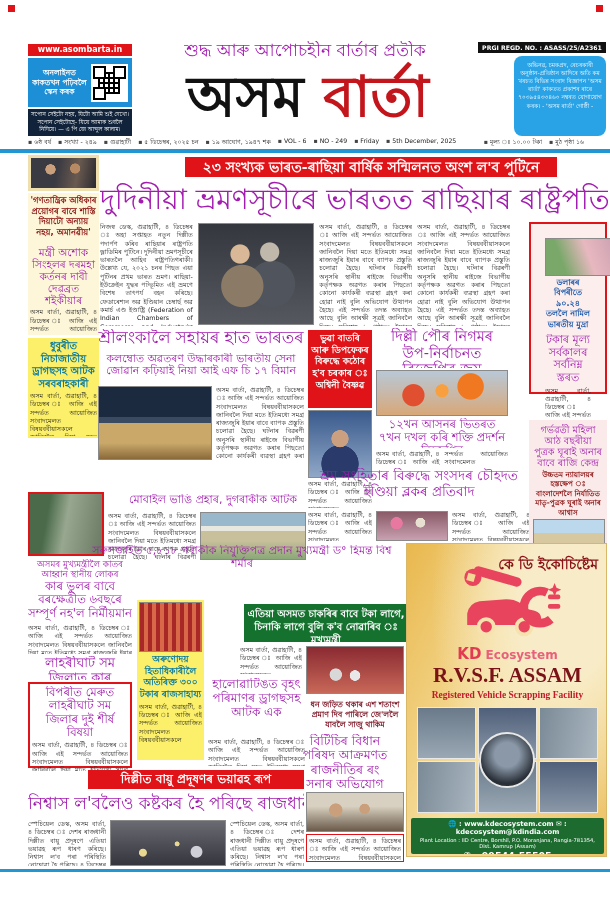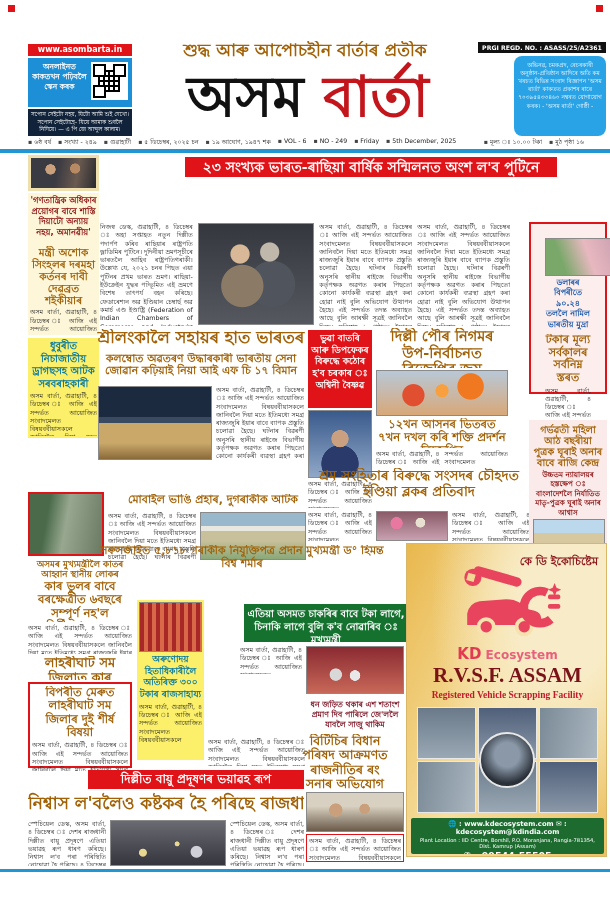--- a/index.html
+++ b/index.html
@@ -2,21 +2,21 @@
 <html><head>
 <meta charset="utf-8">
 <style>
   html,body{margin:0;padding:0;background:#fff}
   .page{position:relative;width:610px;height:899px;background:#fff;overflow:hidden;
         font-family:"DejaVu Sans",sans-serif;color:#111}
   .abs{position:absolute;box-sizing:border-box}
   .c{text-align:center}
   .b{font-weight:bold}
   .w{color:#fff}
-  .hd{font-weight:bold;color:#a16207;text-align:center;overflow:hidden;line-height:1.15}
+  .hd{font-weight:normal;color:#a21caf;text-align:center;overflow:hidden;line-height:1.15}
   .tiny{font-size:6.3px;line-height:1.32;text-align:justify;color:#1a1a1a;overflow:hidden}
   .photo{border:1px solid #8a8a8a;overflow:hidden}
   .redbar{background:#e01418;color:#fff;font-weight:bold;text-align:center;overflow:hidden}
   .rule{background:#2196d3}
   .crop{background:#e01418}
   
   .ph-men{background:radial-gradient(circle at 30% 38%,#caa07c 10%,transparent 11%),radial-gradient(circle at 68% 35%,#b88a64 10%,transparent 11%),linear-gradient(100deg,#3a3a42 40%,#6a5a50 70%,#2a2a30);border:3px solid #f0dfae}
   .ph-putin{background:radial-gradient(circle at 36% 30%,#d8b896 9%,transparent 10%),radial-gradient(circle at 62% 28%,#c0b8aa 9%,transparent 10%),radial-gradient(circle at 38% 62%,#8a7a66 22%,transparent 23%),radial-gradient(circle at 64% 60%,#50545c 24%,transparent 25%),linear-gradient(#34383e,#55595f)}
   .ph-plane{background:linear-gradient(#1c2a40 42%,#3a4a60 42% 50%,#c9a86a 50% 78%,#8a6a3a)}
   .ph-currency{background:linear-gradient(70deg,#7aa86a 25%,#e8b8c0 60%,#caa0b0)}
@@ -46,21 +46,21 @@
 </head>
 <body>
 
 <div class="page">
 
   <div class="abs crop" style="left:8px;top:5px;width:7px;height:7px"></div>
   <div class="abs crop" style="left:596px;top:5px;width:7px;height:7px"></div>
 
   <div class="abs redbar" style="left:28px;top:44px;width:104px;height:12px;font-size:8px;line-height:12px">www.asombarta.in</div>
 
-  <div class="abs" style="left:28px;top:58px;width:104px;height:49px;background:#1d8fd6;display:flex;align-items:flex-start;gap:4px;padding:4px">
+  <div class="abs" style="left:28px;top:58px;width:104px;height:49px;background:#1d8fd6;display:flex;align-items:center;gap:4px;padding:4px">
     <div class="w b c" style="font-size:7.5px;line-height:1.3;width:56px">অনলাইনত কাকতখন পঢ়িবলৈ স্কেন কৰক</div>
     <div class="qr">
         <i class="q1"></i>
         <i class="q2"></i>
         <i class="q3"></i>
       </div>
   </div>
 
   <div class="abs w c" style="left:28px;top:109px;width:104px;height:27px;background:#10233a;font-size:5.6px;line-height:1.35;padding:2px;overflow:hidden">সপোন সেইটো নহয়, যিটো আমি শুই দেখো। সপোন সেইটোহে- যিয়ে আমাক শুবলৈ নিদিয়ে। — এ পি জে আব্দুল কালাম।</div>
 
@@ -85,20 +85,21 @@
       <span class="dl">5th December, 2025</span>
     </div>
     <div style="display:flex;gap:7px">
       <span class="dl">মূল্য ঃ ১০.০০ টকা</span>
       <span class="dl">মুঠ পৃষ্ঠা ১৬</span>
     </div>
   </div>
   <div class="abs rule" style="left:0;top:149px;width:610px;height:4px"></div>
 
   <div class="abs redbar" style="left:185px;top:157px;width:372px;height:20px;font-size:14px;line-height:20px">২৩ সংখ্যক ভাৰত-ৰাছিয়া বাৰ্ষিক সন্মিলনত অংশ ল'ব পুটিনে</div>
+  <div class="abs hd" style="left:100px;top:180px;width:508px;height:40px;font-size:28px;line-height:40px;white-space:nowrap">দুদিনীয়া ভ্ৰমণসূচীৰে ভাৰতত ৰাছিয়াৰ ৰাষ্ট্ৰপতি</div>
 
   <div class="abs" style="left:100px;top:223px;width:410px;height:103px;display:flex;gap:5px">
     <div class="tiny" style="width:94px;height:103px">নিজস্ব ডেস্ক, গুৱাহাটী, ৪ ডিচেম্বৰ ঃ অহা সপ্তাহত নতুন দিল্লীত পদাৰ্পণ কৰিব ৰাছিয়াৰ ৰাষ্ট্ৰপতি ভ্লাডিমিৰ পুটিনে। দুদিনীয়া ভ্ৰমণসূচীৰে ভাৰতলৈ আহিব ৰাষ্ট্ৰপতিগৰাকী। উল্লেখ্য যে, ২০২১ চনৰ পিছত এয়া পুটিনৰ প্ৰথম ভাৰত ভ্ৰমণ। ৰাছিয়া-ইউক্ৰেইন যুদ্ধৰ পটভূমিত এই ভ্ৰমণে বিশেষ তাৎপৰ্য বহন কৰিছে। ফেডাৰেশ্যন অৱ ইণ্ডিয়ান চেম্বাৰ্ছ অৱ কমাৰ্চ এণ্ড ইণ্ডাষ্ট্ৰি (Federation of Indian Chambers of Commerce and Industry)ৰ সন্মিলনতো অংশ ল'ব ৰাষ্ট্ৰপতিগৰাকীয়ে। প্ৰধানমন্ত্ৰী নৰেন্দ্ৰ মোদীৰ সৈতে দ্বিপাক্ষিক আলোচনাত মিলিত হ'ব। দুয়োখন দেশৰ মাজত বিভিন্ন বিষয়ত আলোচনা হোৱাৰ সম্ভাৱনা আছে। ইয়াৰ ভিতৰত প্ৰতিৰক্ষা, বাণিজ্য, শক্তি আদি অন্যতম। ৰাছিয়াৰ ৰাষ্ট্ৰপতিগৰাকীৰ এই ভ্ৰমণলৈ সমগ্ৰ বিশ্বই লক্ষ্য ৰাখিছে।</div>
     <div class="photo ph-putin" style="width:116px;height:100px"></div>
     <div class="tiny" style="width:94px;height:103px">অসম বাৰ্তা, গুৱাহাটী, ৪ ডিচেম্বৰ ঃ আজি এই সন্দৰ্ভত আয়োজিত সংবাদমেলত বিষয়ববীয়াসকলে জানিবলৈ দিয়া মতে ইতিমধ্যে সমগ্ৰ ৰাজ্যজুৰি ইয়াৰ বাবে ব্যাপক প্ৰস্তুতি চলোৱা হৈছে। ঘটনাৰ বিৱৰণী অনুসৰি স্থানীয় ৰাইজে বিভাগীয় কৰ্তৃপক্ষক অৱগত কৰাৰ পিছতো কোনো কাৰ্যকৰী ব্যৱস্থা গ্ৰহণ কৰা হোৱা নাই বুলি অভিযোগ উত্থাপন হৈছে। এই সন্দৰ্ভত তদন্ত অব্যাহত আছে বুলি আৰক্ষী সূত্ৰই জানিবলৈ দিছে। সবিশেষ ৯ পৃষ্ঠাত। ইফালে বিভিন্ন দল-সংগঠনেও এই ঘটনাৰ তীব্ৰ প্ৰতিক্ৰিয়া প্ৰকাশ কৰিছে। সংশ্লিষ্ট কৰ্তৃপক্ষৰ হস্তক্ষেপ দাবী কৰিছে ৰাইজে। আনহাতে জিলা প্ৰশাসনে বিহিত ব্যৱস্থা গ্ৰহণৰ আশ্বাস প্ৰদান কৰিছে। উক্ত অনুষ্ঠানত বিশিষ্ট ব্যক্তিসকল উপস্থিত থাকে।</div>
     <div class="tiny" style="width:94px;height:103px">অসম বাৰ্তা, গুৱাহাটী, ৪ ডিচেম্বৰ ঃ আজি এই সন্দৰ্ভত আয়োজিত সংবাদমেলত বিষয়ববীয়াসকলে জানিবলৈ দিয়া মতে ইতিমধ্যে সমগ্ৰ ৰাজ্যজুৰি ইয়াৰ বাবে ব্যাপক প্ৰস্তুতি চলোৱা হৈছে। ঘটনাৰ বিৱৰণী অনুসৰি স্থানীয় ৰাইজে বিভাগীয় কৰ্তৃপক্ষক অৱগত কৰাৰ পিছতো কোনো কাৰ্যকৰী ব্যৱস্থা গ্ৰহণ কৰা হোৱা নাই বুলি অভিযোগ উত্থাপন হৈছে। এই সন্দৰ্ভত তদন্ত অব্যাহত আছে বুলি আৰক্ষী সূত্ৰই জানিবলৈ দিছে। সবিশেষ ৯ পৃষ্ঠাত। ইফালে বিভিন্ন দল-সংগঠনেও এই ঘটনাৰ তীব্ৰ প্ৰতিক্ৰিয়া প্ৰকাশ কৰিছে। সংশ্লিষ্ট কৰ্তৃপক্ষৰ হস্তক্ষেপ দাবী কৰিছে ৰাইজে। আনহাতে জিলা প্ৰশাসনে বিহিত ব্যৱস্থা গ্ৰহণৰ আশ্বাস প্ৰদান কৰিছে। উক্ত অনুষ্ঠানত বিশিষ্ট ব্যক্তিসকল উপস্থিত থাকে।</div>
   </div>
 
   <div class="abs photo ph-men" style="left:28px;top:155px;width:71px;height:36px"></div>
   <div class="abs" style="left:28px;top:193px;width:71px;height:142px;background:#fdf6d8;padding:2px">
@@ -163,37 +164,38 @@
   <div class="abs w c b" style="left:244px;top:604px;width:164px;height:38px;background:#15722e;font-size:9.8px;line-height:1.35;padding:3px">এতিয়া অসমত চাকৰিৰ বাবে টকা লাগে, চিনাকি লাগে বুলি ক'ব নোৱাৰিব ঃ মুখ্যমন্ত্ৰী</div>
   <div class="abs tiny" style="left:240px;top:646px;width:62px;height:28px">অসম বাৰ্তা, গুৱাহাটী, ৪ ডিচেম্বৰ ঃ আজি এই সন্দৰ্ভত আয়োজিত সংবাদমেলত বিষয়ববীয়াসকলে জানিবলৈ দিয়া মতে ইতিমধ্যে সমগ্ৰ ৰাজ্যজুৰি ইয়াৰ বাবে ব্যাপক প্ৰস্তুতি চলোৱা হৈছে। ঘটনাৰ বিৱৰণী অনুসৰি স্থানীয় ৰাইজে বিভাগীয় কৰ্তৃপক্ষক অৱগত কৰাৰ পিছতো কোনো কাৰ্যকৰী ব্যৱস্থা গ্ৰহণ কৰা হোৱা নাই বুলি অভিযোগ উত্থাপন হৈছে। এই সন্দৰ্ভত তদন্ত অব্যাহত আছে বুলি আৰক্ষী সূত্ৰই জানিবলৈ দিছে। সবিশেষ ৯ পৃষ্ঠাত। ইফালে বিভিন্ন দল-সংগঠনেও এই ঘটনাৰ তীব্ৰ প্ৰতিক্ৰিয়া প্ৰকাশ কৰিছে। সংশ্লিষ্ট কৰ্তৃপক্ষৰ হস্তক্ষেপ দাবী কৰিছে ৰাইজে। আনহাতে জিলা প্ৰশাসনে বিহিত ব্যৱস্থা গ্ৰহণৰ আশ্বাস প্ৰদান কৰিছে। উক্ত অনুষ্ঠানত বিশিষ্ট ব্যক্তিসকল উপস্থিত থাকে।</div>
   <div class="abs photo ph-ceremony" style="left:306px;top:646px;width:98px;height:48px"></div>
 
   <div class="abs" style="left:137px;top:600px;width:67px;height:160px;background:#fcf06a;padding:2px">
     <div class="photo ph-crowd" style="width:61px;height:48px"></div>
     <div class="c b" style="font-size:9px;line-height:1.3;color:#0a7aa0;margin-top:2px">অৰুণোদয় হিতাধিকাৰীলৈ অতিৰিক্ত ৩০০ টকাৰ ৰাজসাহায্য</div>
     <div class="tiny" style="height:40px;margin-top:2px">অসম বাৰ্তা, গুৱাহাটী, ৪ ডিচেম্বৰ ঃ আজি এই সন্দৰ্ভত আয়োজিত সংবাদমেলত বিষয়ববীয়াসকলে জানিবলৈ দিয়া মতে ইতিমধ্যে সমগ্ৰ ৰাজ্যজুৰি ইয়াৰ বাবে ব্যাপক প্ৰস্তুতি চলোৱা হৈছে। ঘটনাৰ বিৱৰণী অনুসৰি স্থানীয় ৰাইজে বিভাগীয় কৰ্তৃপক্ষক অৱগত কৰাৰ পিছতো কোনো কাৰ্যকৰী ব্যৱস্থা গ্ৰহণ কৰা হোৱা নাই বুলি অভিযোগ উত্থাপন হৈছে। এই সন্দৰ্ভত তদন্ত অব্যাহত আছে বুলি আৰক্ষী সূত্ৰই জানিবলৈ দিছে। সবিশেষ ৯ পৃষ্ঠাত। ইফালে বিভিন্ন দল-সংগঠনেও এই ঘটনাৰ তীব্ৰ প্ৰতিক্ৰিয়া প্ৰকাশ কৰিছে। সংশ্লিষ্ট কৰ্তৃপক্ষৰ হস্তক্ষেপ দাবী কৰিছে ৰাইজে। আনহাতে জিলা প্ৰশাসনে বিহিত ব্যৱস্থা গ্ৰহণৰ আশ্বাস প্ৰদান কৰিছে। উক্ত অনুষ্ঠানত বিশিষ্ট ব্যক্তিসকল উপস্থিত থাকে।</div>
   </div>
 
+  <div class="abs hd" style="left:208px;top:678px;width:97px;height:58px;font-size:12px">হালোৱাটিঙত বৃহৎ পৰিমাণৰ ড্ৰাগছসহ আটক এক</div>
   <div class="abs tiny" style="left:208px;top:738px;width:97px;height:28px">অসম বাৰ্তা, গুৱাহাটী, ৪ ডিচেম্বৰ ঃ আজি এই সন্দৰ্ভত আয়োজিত সংবাদমেলত বিষয়ববীয়াসকলে জানিবলৈ দিয়া মতে ইতিমধ্যে সমগ্ৰ ৰাজ্যজুৰি ইয়াৰ বাবে ব্যাপক প্ৰস্তুতি চলোৱা হৈছে। ঘটনাৰ বিৱৰণী অনুসৰি স্থানীয় ৰাইজে বিভাগীয় কৰ্তৃপক্ষক অৱগত কৰাৰ পিছতো কোনো কাৰ্যকৰী ব্যৱস্থা গ্ৰহণ কৰা হোৱা নাই বুলি অভিযোগ উত্থাপন হৈছে। এই সন্দৰ্ভত তদন্ত অব্যাহত আছে বুলি আৰক্ষী সূত্ৰই জানিবলৈ দিছে। সবিশেষ ৯ পৃষ্ঠাত। ইফালে বিভিন্ন দল-সংগঠনেও এই ঘটনাৰ তীব্ৰ প্ৰতিক্ৰিয়া প্ৰকাশ কৰিছে। সংশ্লিষ্ট কৰ্তৃপক্ষৰ হস্তক্ষেপ দাবী কৰিছে ৰাইজে। আনহাতে জিলা প্ৰশাসনে বিহিত ব্যৱস্থা গ্ৰহণৰ আশ্বাস প্ৰদান কৰিছে। উক্ত অনুষ্ঠানত বিশিষ্ট ব্যক্তিসকল উপস্থিত থাকে।</div>
 
   <div class="abs c b" style="left:306px;top:700px;width:98px;height:32px;font-size:7.8px;line-height:1.3;color:#7a1020;overflow:hidden">ধন জড়িত থকাৰ এশ শতাংশ প্ৰমাণ দিব পাৰিলে জে'ললৈ যাবলৈ সাজু থাকিম</div>
   <div class="abs hd" style="left:296px;top:734px;width:98px;height:56px;font-size:12.4px">বিটিচিৰ বিধান পৰিষদ আক্ৰমণত ৰাজনীতিৰ ৰং সনাৰ অভিযোগ</div>
   <div class="abs photo ph-btc" style="left:306px;top:792px;width:98px;height:40px"></div>
   <div class="abs tiny" style="left:306px;top:834px;width:98px;height:28px;border:1.5px solid #e01418;padding:2px">অসম বাৰ্তা, গুৱাহাটী, ৪ ডিচেম্বৰ ঃ আজি এই সন্দৰ্ভত আয়োজিত সংবাদমেলত বিষয়ববীয়াসকলে জানিবলৈ দিয়া মতে ইতিমধ্যে সমগ্ৰ ৰাজ্যজুৰি ইয়াৰ বাবে ব্যাপক প্ৰস্তুতি চলোৱা হৈছে। ঘটনাৰ বিৱৰণী অনুসৰি স্থানীয় ৰাইজে বিভাগীয় কৰ্তৃপক্ষক অৱগত কৰাৰ পিছতো কোনো কাৰ্যকৰী ব্যৱস্থা গ্ৰহণ কৰা হোৱা নাই বুলি অভিযোগ উত্থাপন হৈছে। এই সন্দৰ্ভত তদন্ত অব্যাহত আছে বুলি আৰক্ষী সূত্ৰই জানিবলৈ দিছে। সবিশেষ ৯ পৃষ্ঠাত। ইফালে বিভিন্ন দল-সংগঠনেও এই ঘটনাৰ তীব্ৰ প্ৰতিক্ৰিয়া প্ৰকাশ কৰিছে। সংশ্লিষ্ট কৰ্তৃপক্ষৰ হস্তক্ষেপ দাবী কৰিছে ৰাইজে। আনহাতে জিলা প্ৰশাসনে বিহিত ব্যৱস্থা গ্ৰহণৰ আশ্বাস প্ৰদান কৰিছে। উক্ত অনুষ্ঠানত বিশিষ্ট ব্যক্তিসকল উপস্থিত থাকে।</div>
 
   <div class="abs redbar" style="left:88px;top:770px;width:216px;height:19px;font-size:12px;line-height:19px">দিল্লীত বায়ু প্ৰদূষণৰ ভয়াৱহ ৰূপ</div>
   <div class="abs hd" style="left:28px;top:790px;width:276px;height:27px;font-size:17px;line-height:27px;white-space:nowrap">নিশ্বাস ল'বলৈও কষ্টকৰ হৈ পৰিছে ৰাজধানী</div>
   <div class="abs tiny" style="left:28px;top:820px;width:78px;height:46px">স্পেচিয়েল ডেস্ক, অসম বাৰ্তা, ৪ ডিচেম্বৰ ঃ দেশৰ ৰাজধানী দিল্লীত বায়ু প্ৰদূষণে এতিয়া ভয়াৱহ ৰূপ ধাৰণ কৰিছে। নিশ্বাস ল'ব পৰা পৰিস্থিতি নোহোৱা হৈ পৰিছে। ৪ ডিচেম্বৰ ২০২৫ তাৰিখে পুৱা নিৰ্দিষ্ট সময়ত এয়াৰ কোৱালিটী ইনডেক্স (AQI) ৪৫৬ৰ ঊৰ্ধ্বলৈ গৈছে, যিটো 'অতি বেয়া' (very poor) শ্ৰেণীত পৰে। কিন্তু কেতিয়াবা সন্ধিয়ালৈ এই সূচক ৪০০ৰো অধিক হৈ 'তীব্ৰ' (severe) শ্ৰেণী পায়। ধোঁৱা-কুঁৱলীয়ে ঢাকি ধৰিছে মহানগৰীখন।</div>
   <div class="abs photo ph-traffic" style="left:110px;top:820px;width:116px;height:46px"></div>
   <div class="abs tiny" style="left:230px;top:820px;width:74px;height:46px">স্পেচিয়েল ডেস্ক, অসম বাৰ্তা, ৪ ডিচেম্বৰ ঃ দেশৰ ৰাজধানী দিল্লীত বায়ু প্ৰদূষণে এতিয়া ভয়াৱহ ৰূপ ধাৰণ কৰিছে। নিশ্বাস ল'ব পৰা পৰিস্থিতি নোহোৱা হৈ পৰিছে। ৪ ডিচেম্বৰ ২০২৫ তাৰিখে পুৱা নিৰ্দিষ্ট সময়ত এয়াৰ কোৱালিটী ইনডেক্স (AQI) ৪৫৬ৰ ঊৰ্ধ্বলৈ গৈছে, যিটো 'অতি বেয়া' (very poor) শ্ৰেণীত পৰে। কিন্তু কেতিয়াবা সন্ধিয়ালৈ এই সূচক ৪০০ৰো অধিক হৈ 'তীব্ৰ' (severe) শ্ৰেণী পায়। ধোঁৱা-কুঁৱলীয়ে ঢাকি ধৰিছে মহানগৰীখন।</div>
 
   <div class="abs rule" style="left:0;top:869px;width:610px;height:3px"></div>
 
   <div class="abs adbg" style="left:406px;top:543px;width:201px;height:314px;border:1px solid #d8b868">
-    <div class="abs b" style="right:8px;top:9px;font-size:11px;color:#8a1218">কে ডি ইকোচিষ্টেম</div>
+    <div class="abs b" style="right:8px;top:9px;font-size:14px;color:#8a1218">কে ডি ইকোচিষ্টেম</div>
     <div class="abs" style="left:42px;top:22px;width:120px;height:76px">
       <svg viewBox="0 0 120 80" width="120" height="76">
         <g fill="#e8445e">
           <rect x="22" y="6" width="52" height="10" rx="5" transform="rotate(16 48 11)"></rect>
           <circle cx="22" cy="12" r="9"></circle>
           <rect x="16" y="8" width="8" height="8" fill="#f2d894" transform="rotate(16 20 12)"></rect>
           <path d="M16 50 q2-11 13-13 l28-2 q14 0 21 10 l9 2 q7 2 7 9 v6 H16 z"></path>
           <circle cx="36" cy="64" r="8" stroke="#f6e2ae" stroke-width="4"></circle>
           <circle cx="76" cy="64" r="8" stroke="#f6e2ae" stroke-width="4"></circle>
           <rect x="101" y="30" width="13" height="5" rx="2"></rect>

